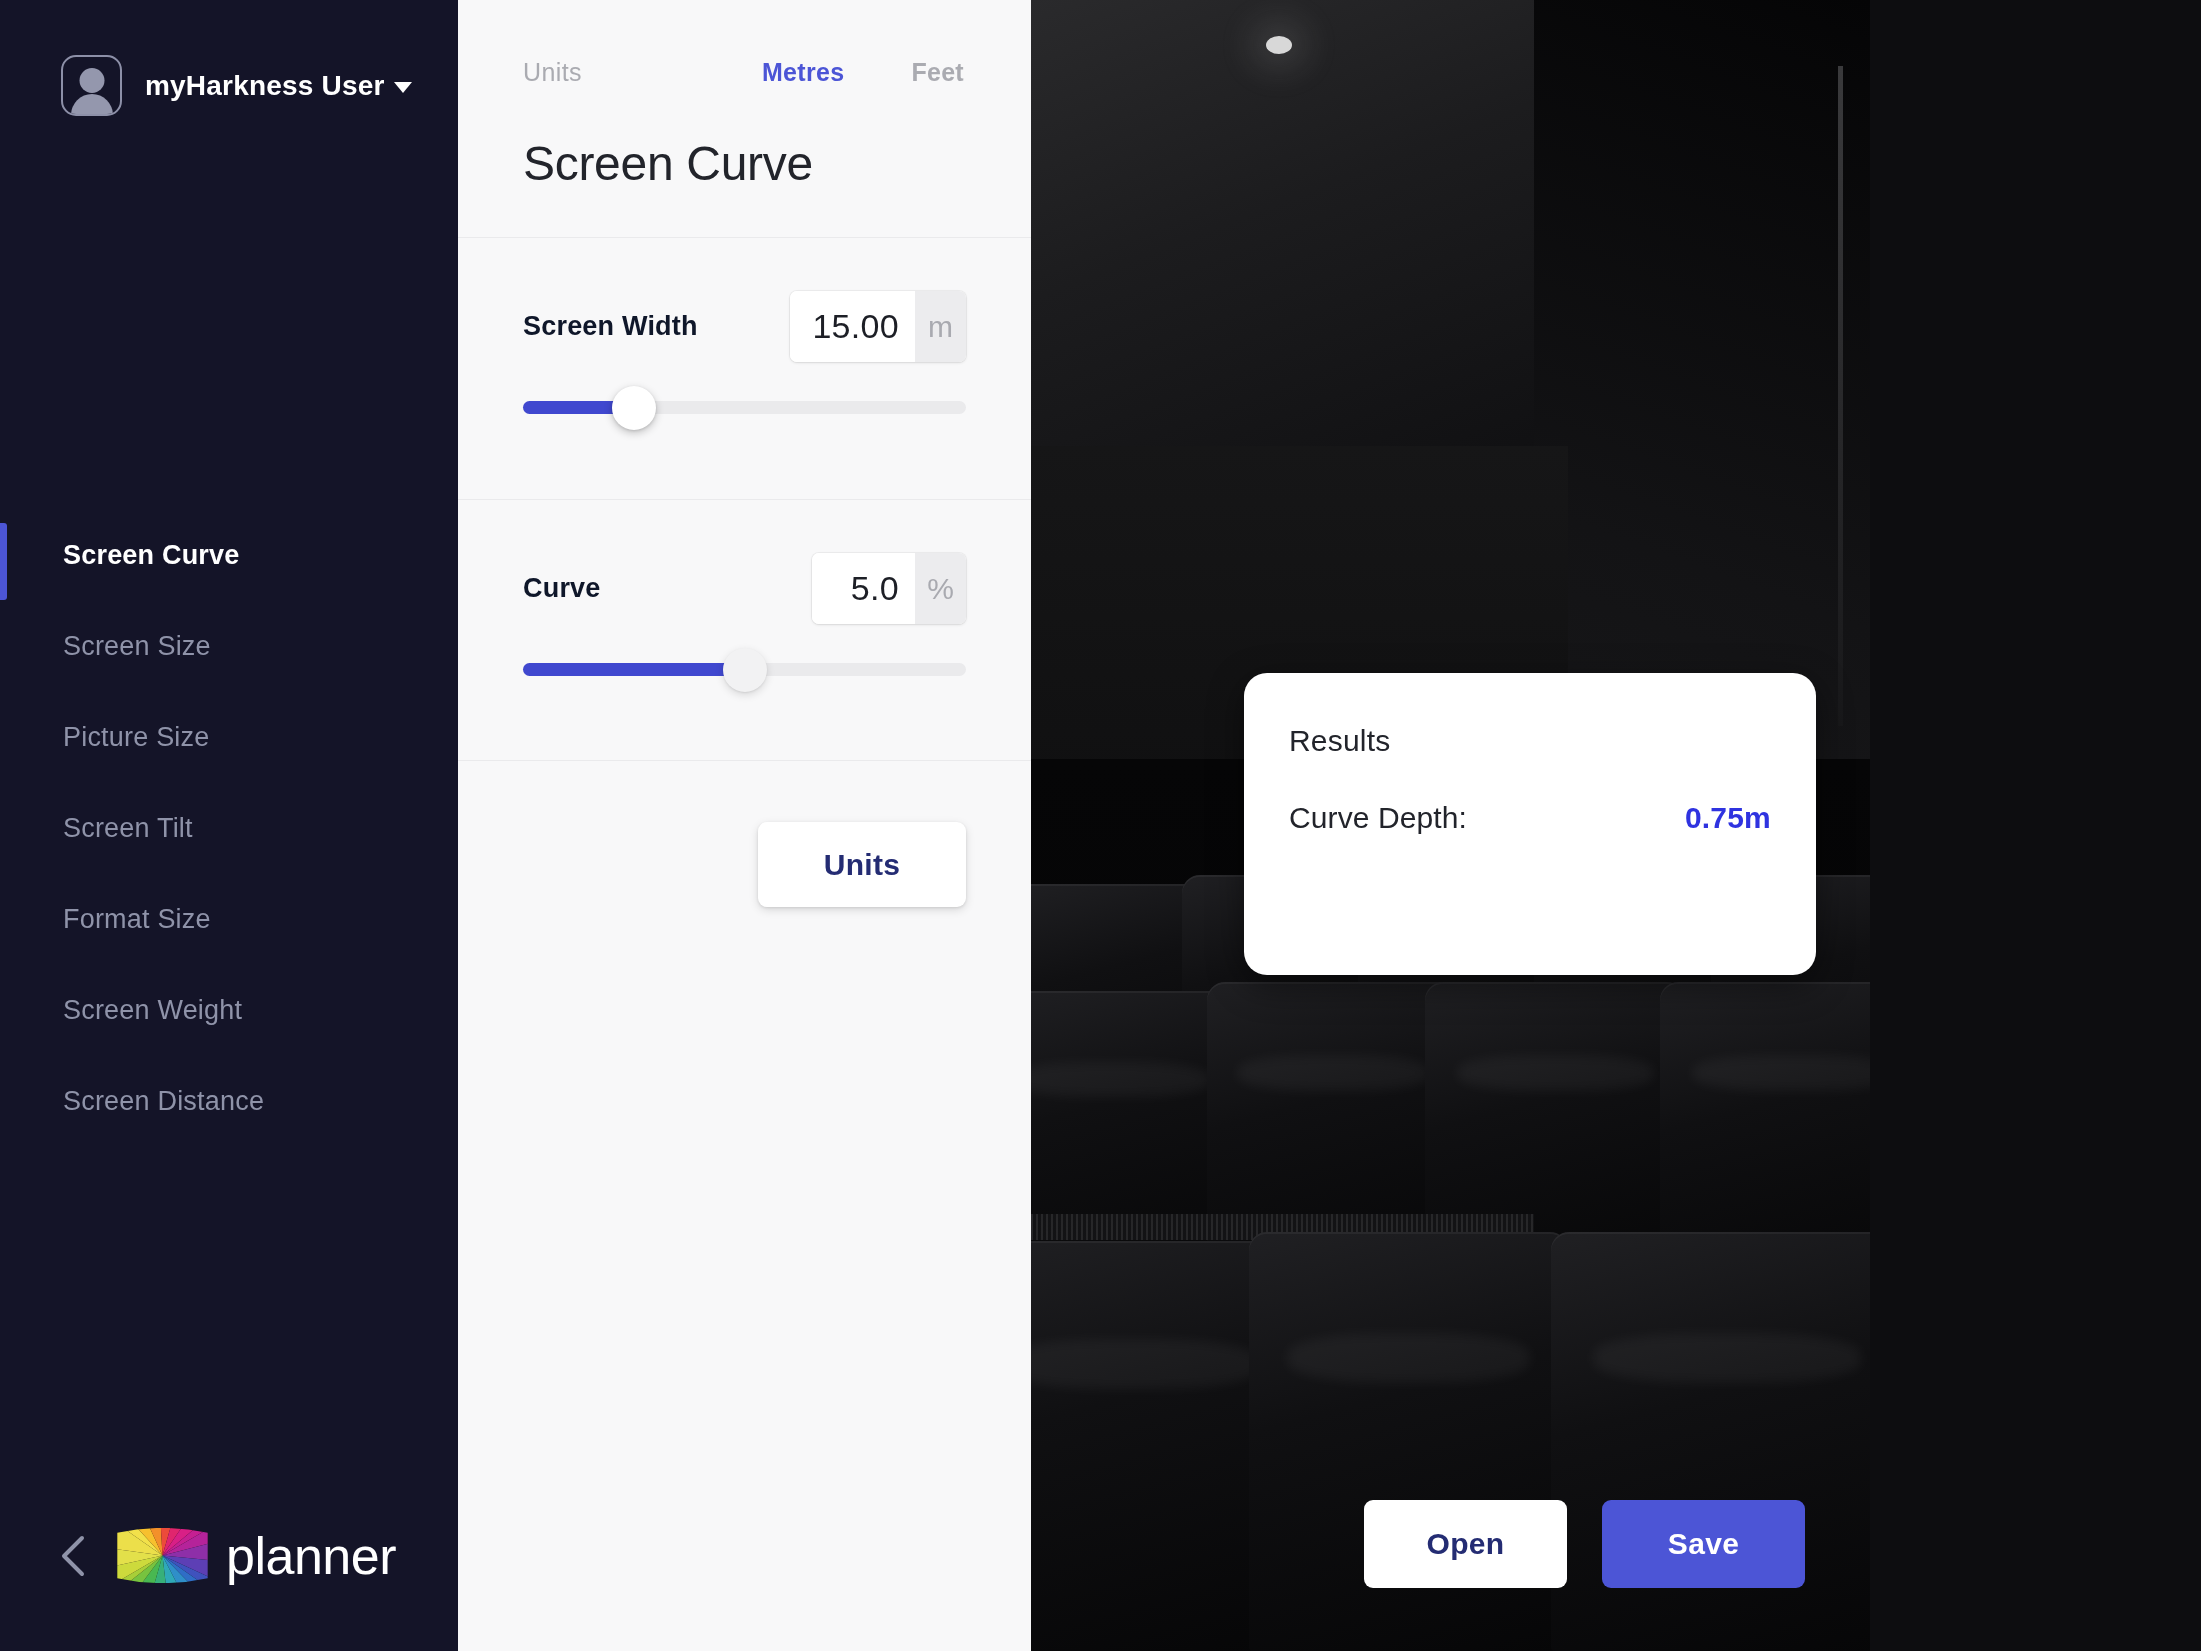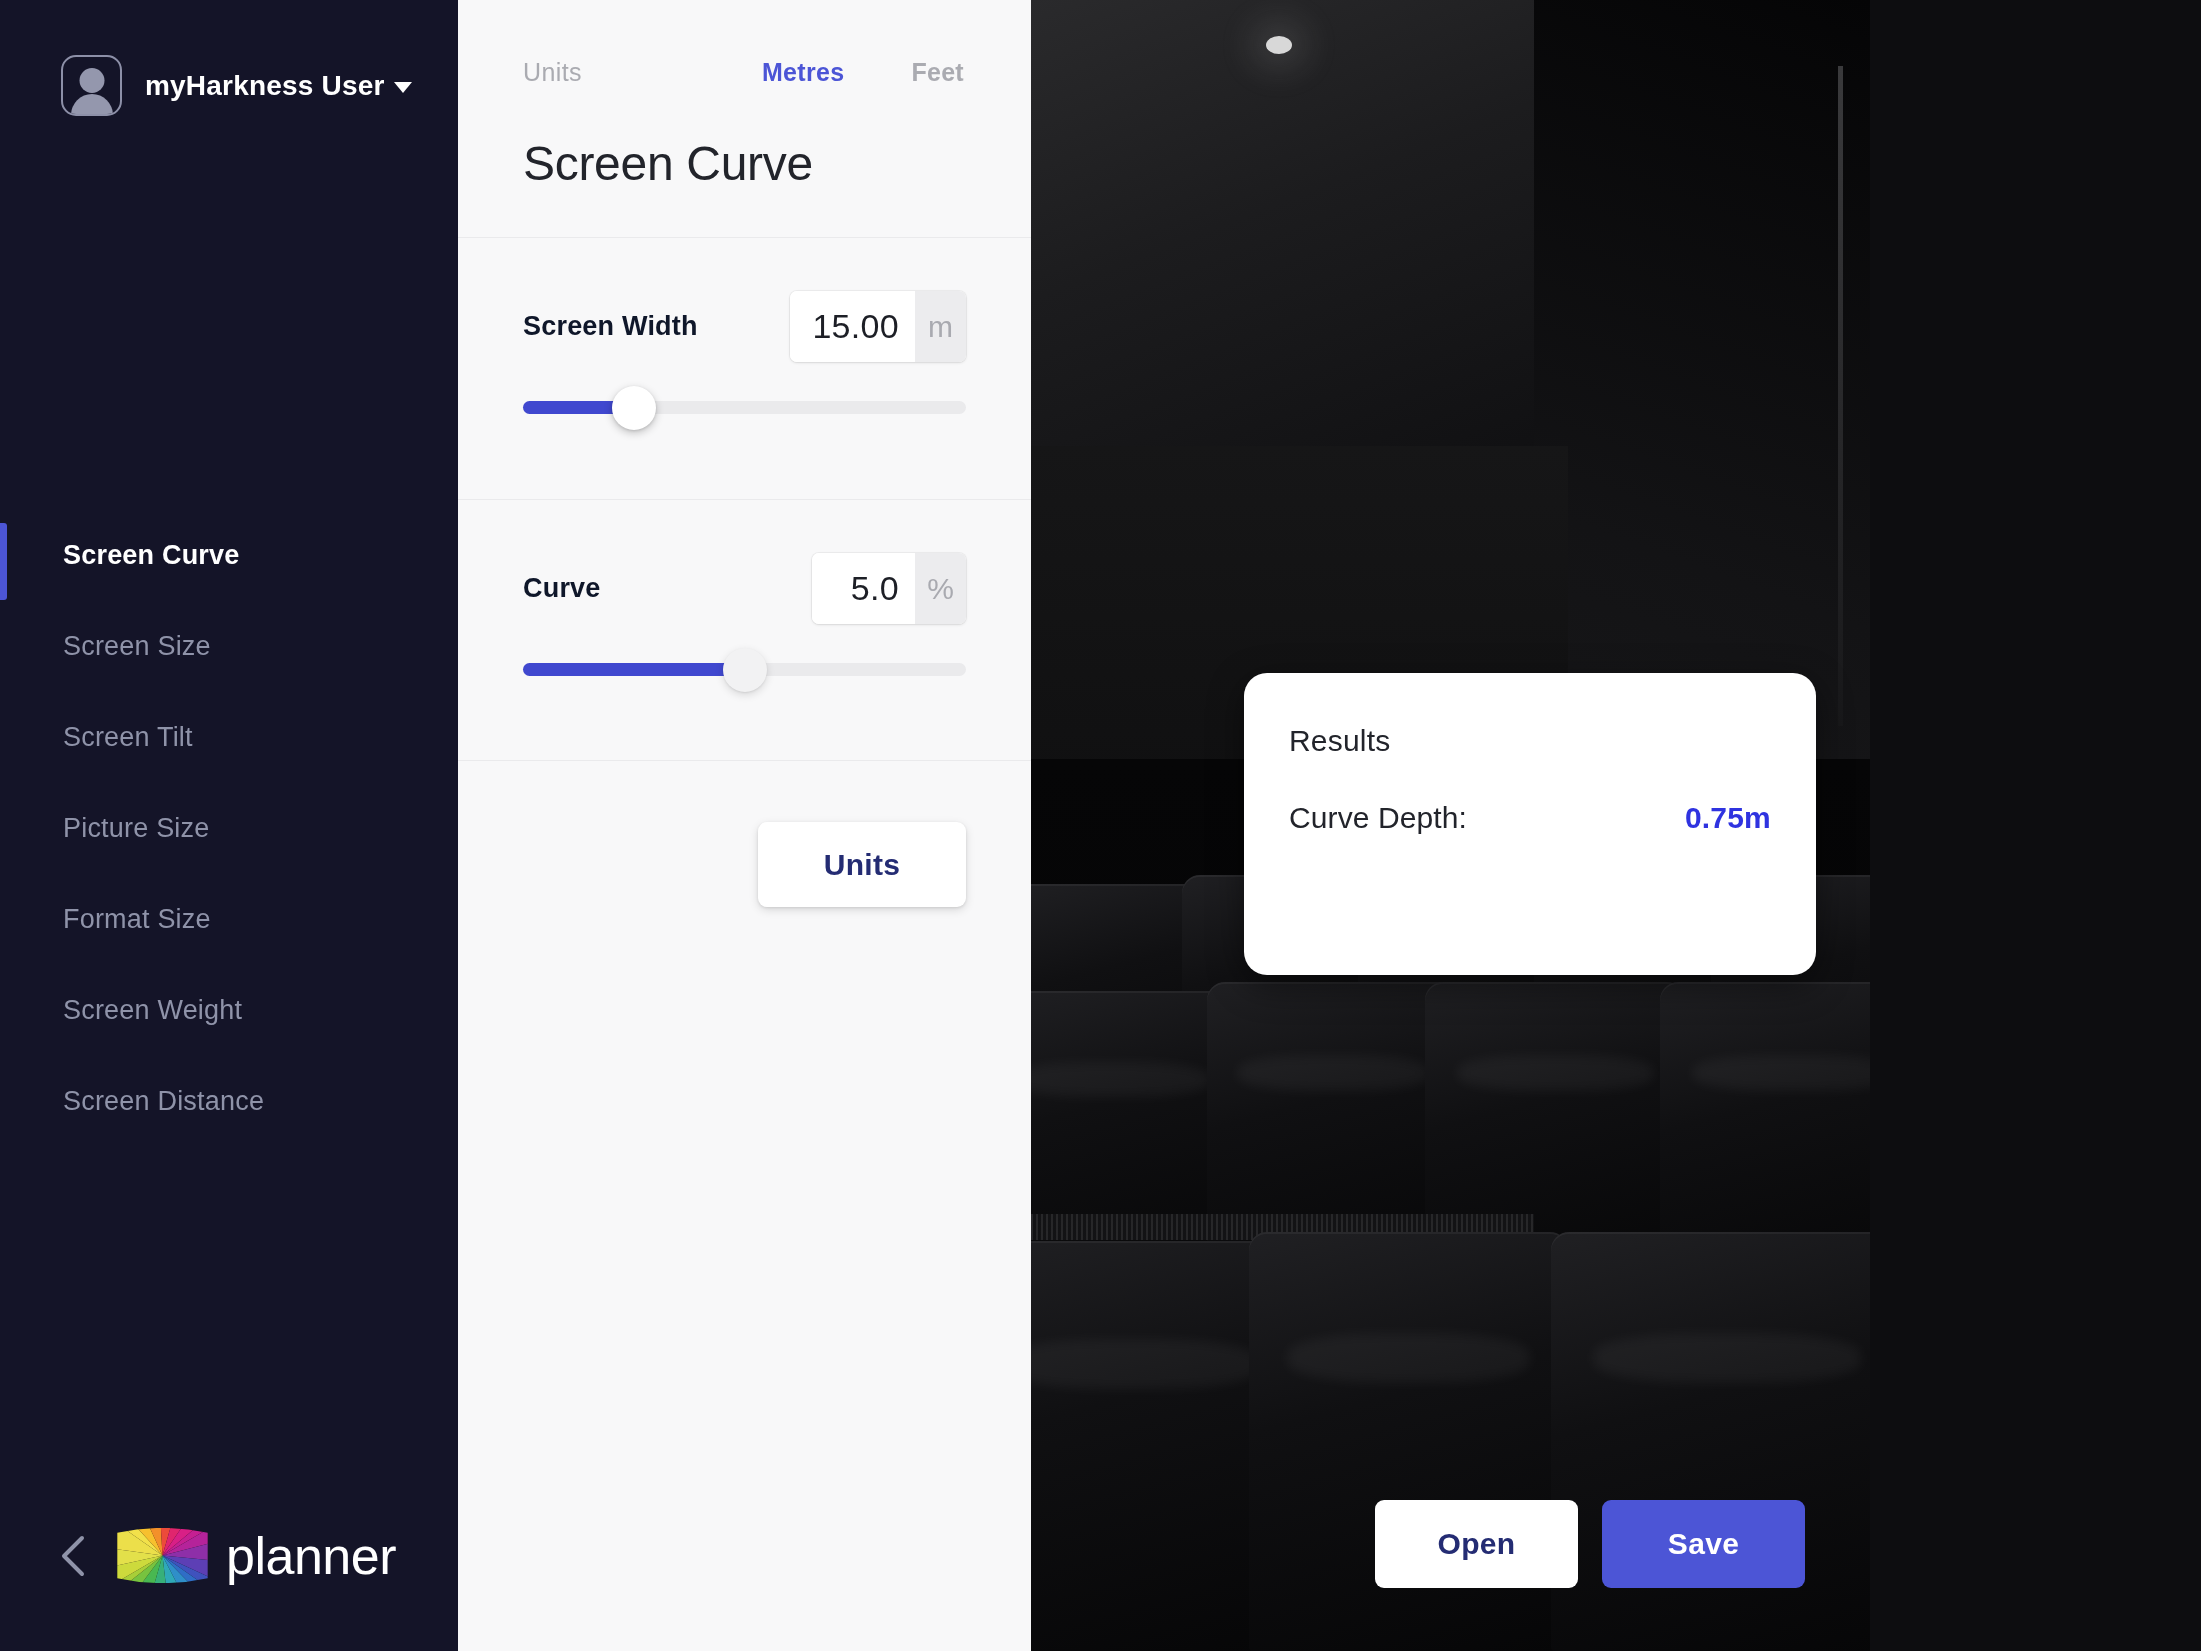--- a/index.html
+++ b/index.html
@@ -255,21 +255,21 @@
   }
   .res-row{
     display:flex; align-items:baseline; justify-content:space-between;
     margin-top:43px;
   }
   .res-label{ font-size:30px; color:#22242b; letter-spacing:0.1px; }
   .res-value{ font-size:30px; color:#2f33e0; font-weight:700; letter-spacing:0.2px; }
 
   .bottom-actions{
     position:absolute; right:65px; bottom:63px;
-    display:flex; align-items:center; gap:24px;
+    display:flex; align-items:center; gap:35px;
   }
   .btn-open{
     width:203px; height:88px; background:#ffffff; border-radius:9px;
     display:flex; align-items:center; justify-content:center;
     color:#242c73; font-size:30px; font-weight:600; letter-spacing:0.3px;
   }
   .btn-save{
     width:203px; height:88px; background:#4c55d6; border-radius:9px;
     display:flex; align-items:center; justify-content:center;
     color:#ffffff; font-size:30px; font-weight:600; letter-spacing:0.3px;
@@ -293,24 +293,24 @@
     </div>
 
     <nav class="nav">
       <div class="nav-item active">
         <span>Screen Curve</span>
       </div>
       <div class="nav-item">
         <span>Screen Size</span>
       </div>
       <div class="nav-item">
+        <span>Picture Size</span>
+      </div>
+      <div class="nav-item">
         <span>Screen Tilt</span>
-      </div>
-      <div class="nav-item">
-        <span>Picture Size</span>
       </div>
       <div class="nav-item">
         <span>Format Size</span>
       </div>
       <div class="nav-item">
         <span>Screen Weight</span>
       </div>
       <div class="nav-item">
         <span>Screen Distance</span>
       </div>

